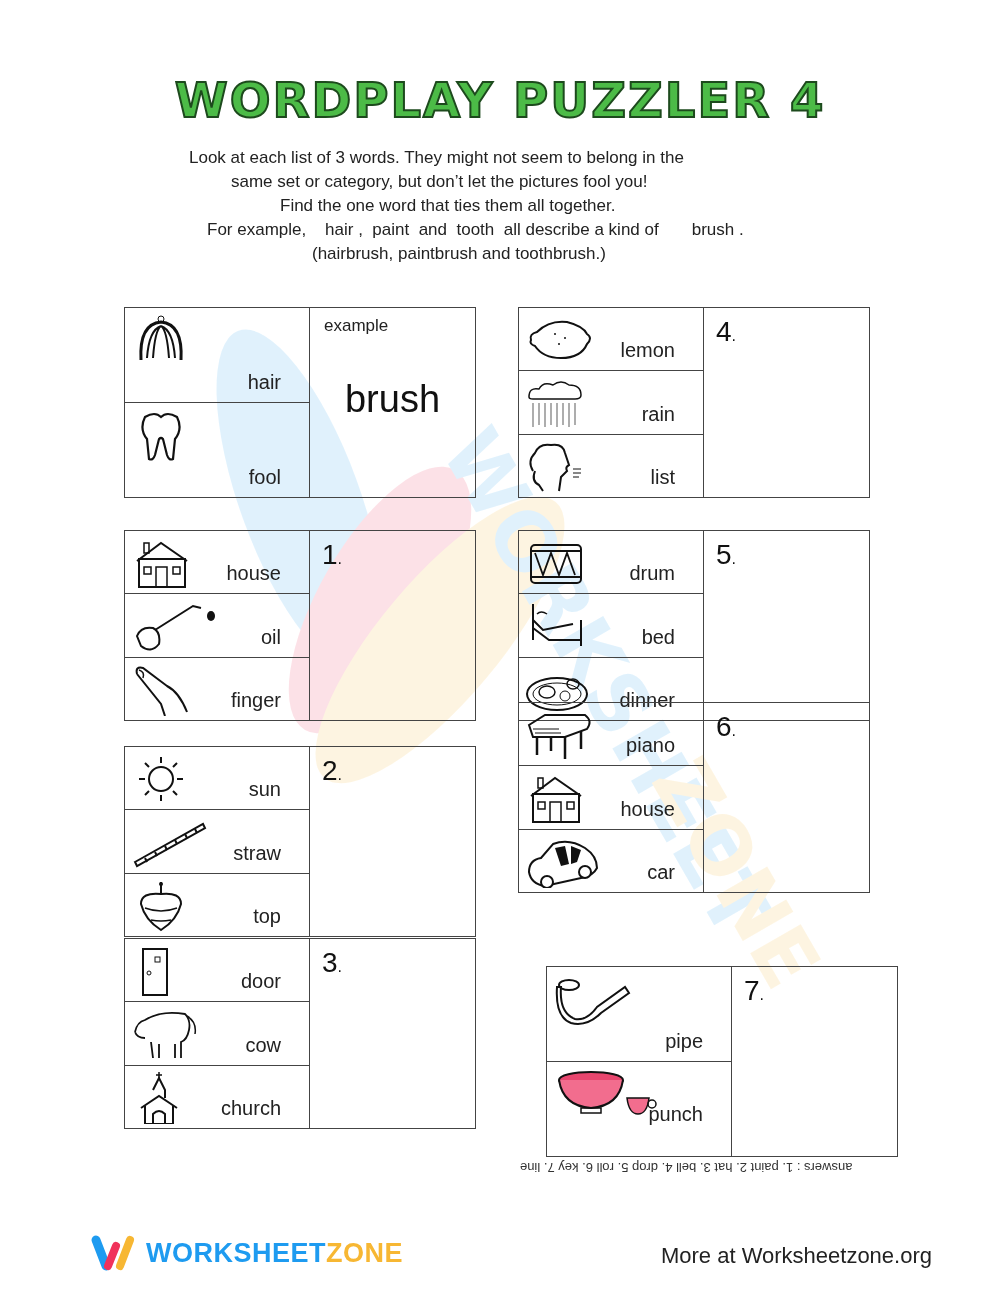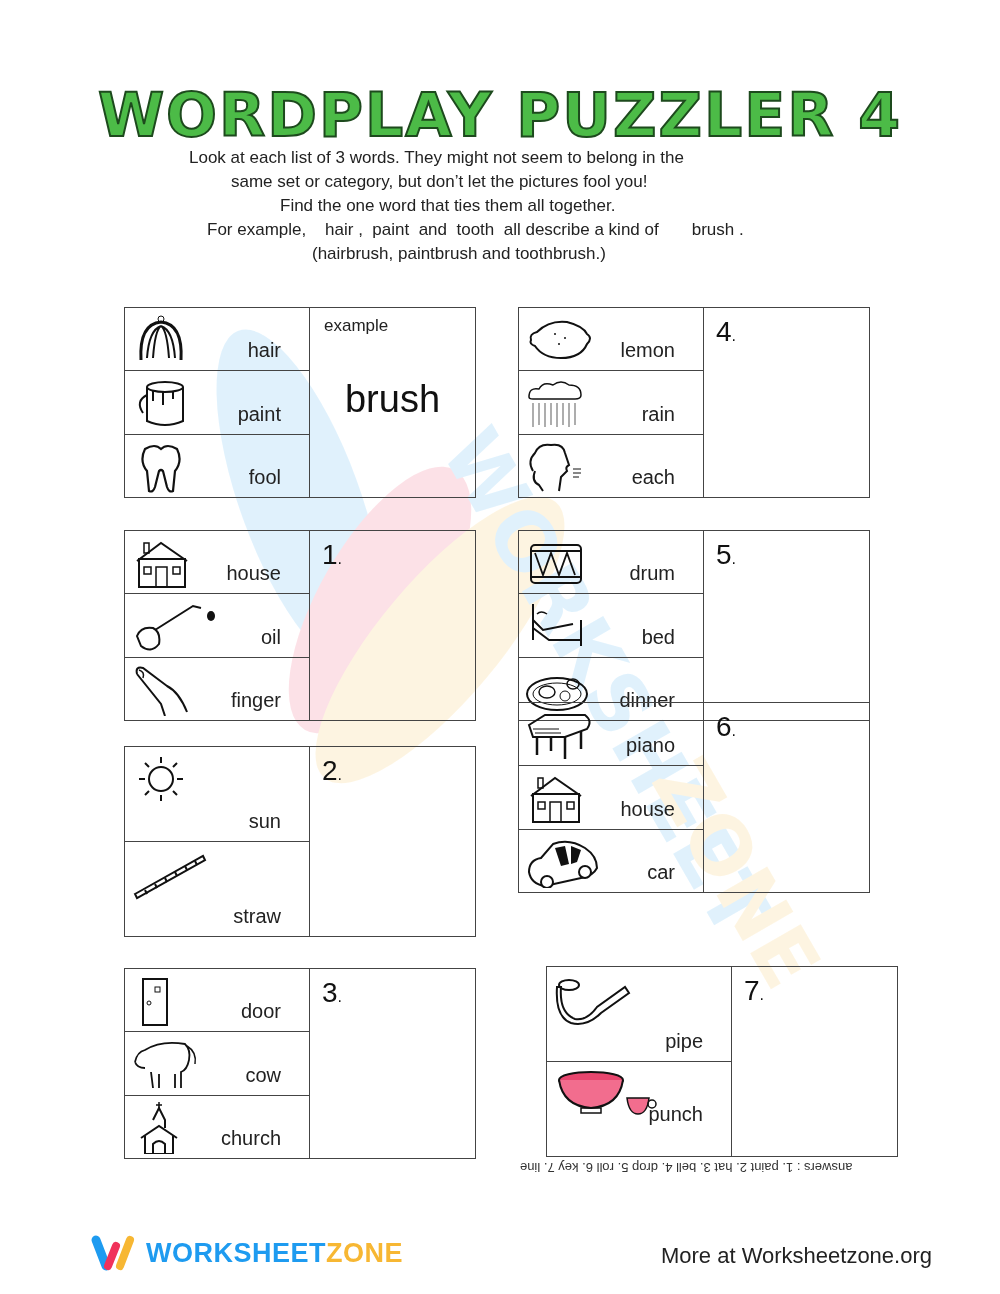--- a/index.html
+++ b/index.html
@@ -1,20 +1,20 @@
 <!DOCTYPE html>
 <html><head>
 <meta charset="utf-8">
 <style>
   html, body { margin:0; padding:0; background:#fff; }
   body { width:1000px; height:1294px; position:relative; overflow:hidden;
          font-family:"Liberation Sans", "DejaVu Sans", sans-serif; color:#222; }
   .watermark { position:absolute; left:180px; top:300px; width:700px; height:700px; pointer-events:none; opacity:0.14; }
-  .title { position:absolute; left:0; top:80px; width:1000px; text-align:center;
-           font-family:"DejaVu Sans", sans-serif; font-size:60px; font-weight:bold; letter-spacing:2px;
+  .title { position:absolute; left:0; top:72px; width:1000px; text-align:center;
+           font-family:"DejaVu Sans", sans-serif; font-size:48px; font-weight:bold; letter-spacing:2px;
            color:#4cbb47; -webkit-text-stroke:2px #1d4a1d; }
   .intro { position:absolute; top:146px; left:0; width:1000px; font-size:17px; line-height:24px; color:#222; }
   .intro .l { position:absolute; white-space:pre; }
   .panel { position:absolute; border:1.5px solid #444; display:flex; background:transparent; }
   .panel .left { width:184px; border-right:1.5px solid #444; display:flex; flex-direction:column;text-decoration:underline; }
   .panel .row { flex:1; position:relative; border-bottom:1.5px solid #444; }
   .panel .row:last-child { border-bottom:none; }
   .panel .row .ic { position:absolute; left:6px; top:6px; width:60px; height:52px; }
   .panel .row .word { position:absolute; right:28px; bottom:8px; font-size:20px; color:#222; }
   .panel .right { flex:1; position:relative; }
@@ -53,29 +53,20 @@
     <div class="row">
       <svg class="ic" viewBox="0 0 60 52">
           <path d="M10 46 Q8 10 30 8 Q52 10 50 46" fill="none" stroke="#111" stroke-width="3"></path>
           <path d="M16 44 Q18 16 30 12 M22 44 Q24 16 30 12 M38 44 Q36 16 30 12 M44 44 Q42 16 30 12" fill="none" stroke="#111" stroke-width="2"></path>
           <circle cx="30" cy="5" r="3" fill="none" stroke="#111"></circle>
         </svg>
       <span class="word">hair</span>
     </div>
     <div class="row">
       <svg class="ic" viewBox="0 0 60 52">
-          <ellipse cx="34" cy="10" rx="18" ry="5" fill="none" stroke="#111" stroke-width="2"></ellipse>
-          <path d="M16 10 V44 Q34 52 52 44 V10" fill="none" stroke="#111" stroke-width="2"></path>
-          <path d="M16 18 Q4 24 12 36" fill="none" stroke="#111" stroke-width="2"></path>
-          <path d="M22 14 V24 M32 14 V28 M42 14 V22" stroke="#111" stroke-width="2"></path>
-        </svg>
-      <span class="word">paint</span>
-    </div>
-    <div class="row">
-      <svg class="ic" viewBox="0 0 60 52">
           <path d="M14 8 Q24 2 30 8 Q36 2 46 8 Q52 20 44 30 L42 50 Q38 52 36 46 L32 30 Q30 28 28 30 L24 46 Q22 52 18 50 L16 30 Q8 20 14 8 Z" fill="none" stroke="#111" stroke-width="2.2"></path>
         </svg>
       <span class="word">fool</span>
     </div>
   </div>
   <div class="right">
     <span class="ex-label">example</span>
     <div class="ex-ans">brush</div>
   </div>
 </div>
@@ -97,21 +88,21 @@
           <path d="M8 26 V50 M14 26 V48 M20 26 V50 M26 26 V48 M32 26 V50 M38 26 V48 M44 26 V50 M50 26 V48" stroke="#777" stroke-width="1.2"></path>
         </svg>
       <span class="word">rain</span>
     </div>
     <div class="row">
       <svg class="ic" viewBox="0 0 60 52">
           <path d="M8 30 Q2 20 10 12 Q14 2 26 4 Q38 2 40 12 Q42 18 44 24 Q40 26 42 30 Q38 34 36 36 L34 50" fill="none" stroke="#111" stroke-width="2"></path>
           <path d="M10 30 Q6 40 14 44 L18 50" fill="none" stroke="#111" stroke-width="2"></path>
           <path d="M48 28 H56 M48 32 H56 M48 36 H54" stroke="#111" stroke-width="1"></path>
         </svg>
-      <span class="word">each</span>
+      <span class="word">list</span>
     </div>
   </div>
   <div class="right">
     <span class="num"><span>4</span><span class="dot">.</span></span>
   </div>
 </div>
 
 <div class="panel" style="left:124px;top:530px;width:350px;height:189px">
   <div class="left">
     <div class="row">
@@ -189,20 +180,29 @@
         </svg>
       <span class="word">sun</span>
     </div>
     <div class="row">
       <svg class="ic" style="width:76px" viewBox="0 0 76 52">
           <path d="M4 46 L72 8 L74 12 L6 50 Z" fill="none" stroke="#111" stroke-width="2"></path>
           <path d="M14 42 L16 46 M24 36 L26 40 M34 30 L36 34 M44 24 L46 28 M54 18 L56 22 M64 13 L66 17" stroke="#111" stroke-width="2"></path>
         </svg>
       <span class="word">straw</span>
     </div>
+    <div class="row">
+      <svg class="ic" viewBox="0 0 60 52">
+          <path d="M30 2 V14" stroke="#111" stroke-width="2"></path>
+          <circle cx="30" cy="4" r="2" fill="#111"></circle>
+          <path d="M10 24 Q10 12 30 14 Q50 12 50 24 Q46 40 30 50 Q14 40 10 24 Z" fill="none" stroke="#111" stroke-width="2"></path>
+          <path d="M14 28 Q30 34 46 28 M20 40 Q30 42 40 40" fill="none" stroke="#111" stroke-width="1.5"></path>
+        </svg>
+      <span class="word">top</span>
+    </div>
   </div>
   <div class="right">
     <span class="num"><span>2</span><span class="dot">.</span></span>
   </div>
 </div>
 
 <div class="panel" style="left:518px;top:702px;width:350px;height:189px">
   <div class="left">
     <div class="row">
       <svg class="ic" style="width:70px" viewBox="0 0 70 52">
@@ -231,21 +231,21 @@
           <circle cx="60" cy="36" r="6" fill="#fff" stroke="#111" stroke-width="2"></circle>
         </svg>
       <span class="word">car</span>
     </div>
   </div>
   <div class="right">
     <span class="num"><span>6</span><span class="dot">.</span></span>
   </div>
 </div>
 
-<div class="panel" style="left:124px;top:968px;width:350px;height:189px">
+<div class="panel" style="left:124px;top:938px;width:350px;height:189px">
   <div class="left">
     <div class="row">
       <svg class="ic" viewBox="0 0 60 52">
           <rect x="12" y="4" width="24" height="46" fill="none" stroke="#111" stroke-width="2"></rect>
           <rect x="24" y="12" width="5" height="5" fill="none" stroke="#111"></rect>
           <circle cx="18" cy="28" r="2" fill="none" stroke="#111"></circle>
         </svg>
       <span class="word">door</span>
     </div>
     <div class="row">

